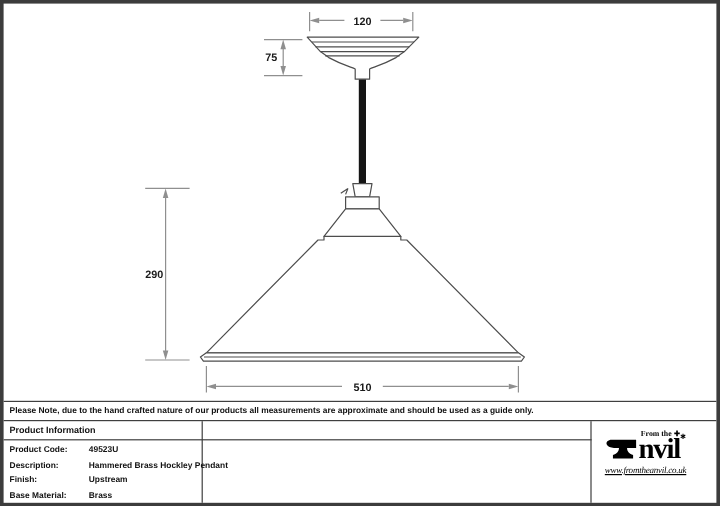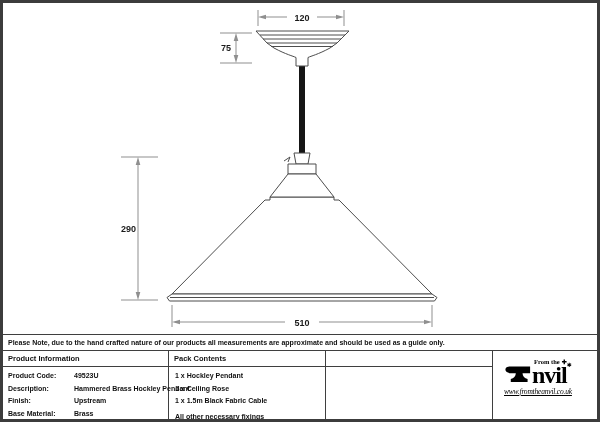--- a/index.html
+++ b/index.html
@@ -145,29 +145,20 @@
           <span class="info-label">Finish:</span>
           <span class="info-value">Upstream</span>
         </div>
         <div class="info-row">
           <span class="info-label">Base Material:</span>
           <span class="info-value">Brass</span>
         </div>
       </div>
     </div>
 
-    <div class="cell cell-b">
-      <div class="cell-header">Pack Contents</div>
-      <div class="pack-items">
-        <div class="pack-item">1 x Hockley Pendant</div>
-        <div class="pack-item">1 x Ceiling Rose</div>
-        <div class="pack-item">1 x 1.5m Black Fabric Cable</div>
-        <div class="pack-footer">All other necessary fixings</div>
-      </div>
-    </div>
 
     <div class="cell cell-c"></div>
 
     <div class="cell cell-d">
       <div class="logo">
         <div class="logo-row">
           <svg class="anvil-glyph" width="27" height="21" viewBox="0 0 32 25" xmlns="http://www.w3.org/2000/svg">
             <path fill="#000" d="M2,8 C0.5,5 3.5,2.5 8,3 L31,3 L31,11 L22,11 C22,14.5 24.5,17 28,18 L28,21.5 L8,21.5 L8,18 C11.5,17 14,14.5 14,11 L9,11 C5.5,11 3,10 2,8 Z"></path>
           </svg>
           <div class="logo-word">

